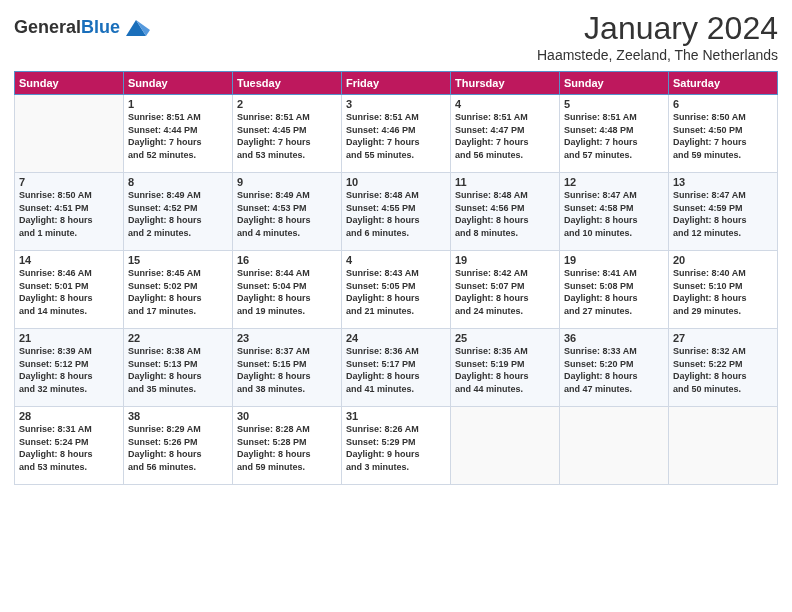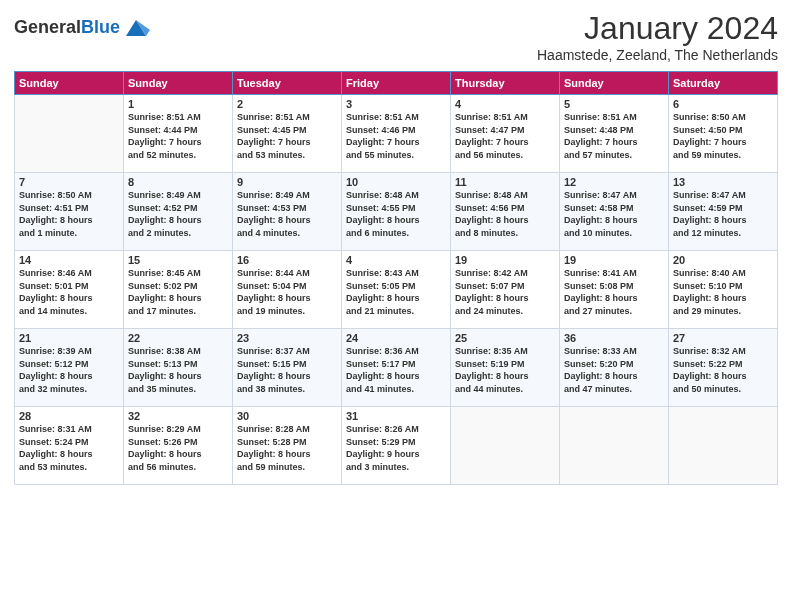--- a/index.html
+++ b/index.html
@@ -242,21 +242,21 @@
             <span class="day-num">27</span>
             <div class="day-info">Sunrise: 8:32 AM<br>Sunset: 5:22 PM<br>Daylight: 8 hours<br>and 50 minutes.</div>
           </td>
         </tr>
         <tr>
           <td>
             <span class="day-num">28</span>
             <div class="day-info">Sunrise: 8:31 AM<br>Sunset: 5:24 PM<br>Daylight: 8 hours<br>and 53 minutes.</div>
           </td>
           <td>
-            <span class="day-num">32</span>
+            <span class="day-num">38</span>
             <div class="day-info">Sunrise: 8:29 AM<br>Sunset: 5:26 PM<br>Daylight: 8 hours<br>and 56 minutes.</div>
           </td>
           <td>
             <span class="day-num">30</span>
             <div class="day-info">Sunrise: 8:28 AM<br>Sunset: 5:28 PM<br>Daylight: 8 hours<br>and 59 minutes.</div>
           </td>
           <td>
             <span class="day-num">31</span>
             <div class="day-info">Sunrise: 8:26 AM<br>Sunset: 5:29 PM<br>Daylight: 9 hours<br>and 3 minutes.</div>
           </td>

